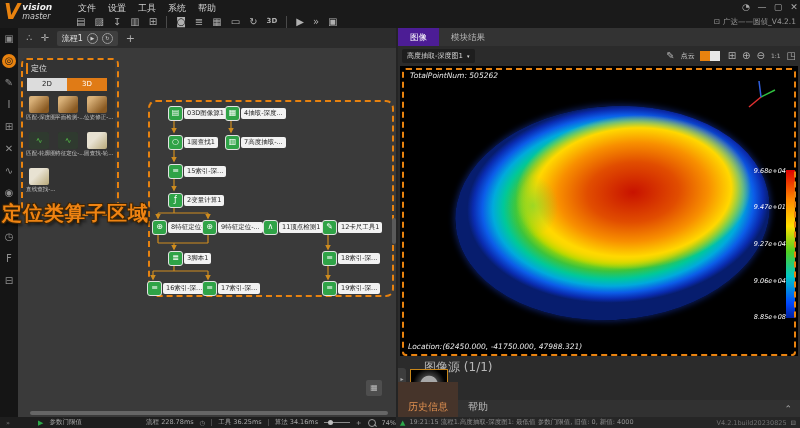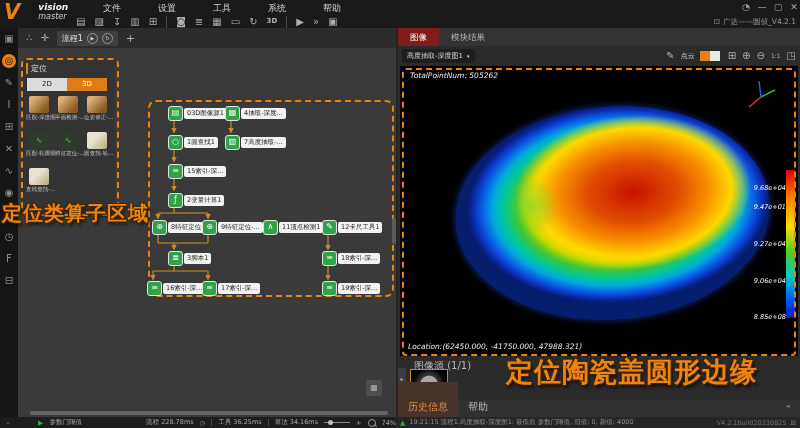--- a/index.html
+++ b/index.html
@@ -4,21 +4,21 @@
 <style>
   html,body{margin:0;padding:0;background:#0c0c0c;}
   .app{position:relative;width:800px;height:428px;background:#242424;overflow:hidden;
        font-family:"DejaVu Sans","Liberation Sans",sans-serif;color:#c8c8c8;}
   .ab{position:absolute;}
   .row{display:flex;align-items:center;}
   .ic{color:#b0b0b0;font-size:10px;line-height:1;text-align:center;}
   .sep{width:1px;height:12px;background:#4a4a4a;}
   
   .titlebar{left:0;top:0;width:800px;height:28px;background:#1a1a1a;}
-  .menu{font-size:9px;color:#cfcfcf;padding:0 6px;cursor:default;margin-left:25px;}
+  .menu{font-size:9px;color:#cfcfcf;padding:0 6px;cursor:default;}
   .winbtn{font-size:9px;color:#aaa;width:16px;text-align:center;}
   .logo-v{color:#e8820f;font-size:21px;font-weight:bold;font-style:italic;line-height:1;}
   .logo-txt{font-style:italic;color:#f2f2f2;font-weight:bold;font-size:9px;line-height:1.1;}
   .logo-txt small{display:block;color:#cfcfcf;font-weight:normal;font-size:8px;}
   
   .strip{left:0;top:28px;width:18px;height:389px;background:#151515;}
   .strip .ic{width:18px;height:22px;line-height:22px;font-size:10px;color:#8f8f8f;}
   .strip .active{color:#1a1a1a;}
   .strip .active b{display:inline-block;width:14px;height:14px;line-height:14px;border-radius:50%;
       background:#e8820f;font-weight:normal;}
@@ -45,21 +45,21 @@
   .node{position:absolute;display:flex;align-items:center;}
   .nico{width:13px;height:13px;background:#2fa347;border:1px solid #e2e2e2;border-radius:3px;color:#fff;
       font-size:8px;line-height:12px;text-align:center;flex:none;}
   .npill{background:#f2f2f2;color:#1d1d1d;font-size:6.5px;height:11px;line-height:11px;
       padding:0 3px;border-radius:2px;margin-left:1px;white-space:nowrap;}
   .ann{position:absolute;font-weight:bold;color:#ef8312;letter-spacing:1px;white-space:nowrap;
       text-shadow:1px 1px 0 #3c2506,-1px -1px 0 #3c2506,1px -1px 0 #3c2506,-1px 1px 0 #3c2506,2px 3px 3px rgba(0,0,0,.65);}
   
   .rpanel{left:398px;top:28px;width:402px;height:389px;background:#2b2b2b;}
   .rtab{height:18px;line-height:18px;font-size:8.5px;padding:0 12px;color:#b5b5b5;}
-  .rtab.on{background:#7f1d1d;color:#fff;}
+  .rtab.on{background:#4c1d95;color:#fff;}
   .ddown{background:#1e1e1e;height:14px;line-height:14px;font-size:7px;color:#d8d8d8;
       padding:0 5px;border-radius:2px;display:flex;gap:4px;align-items:center;}
   .viewer{left:400px;top:66px;width:398px;height:290px;background:#000;}
   .vtext{font-style:italic;font-size:7.5px;color:#eaeaea;white-space:nowrap;}
   .disc{border-radius:50%;transform:rotate(-4deg);
     background:
       radial-gradient(closest-side at 25% 44%, rgba(70,215,70,.5), rgba(70,215,70,0) 32%),
       radial-gradient(ellipse 52% 50% at 57% 41%, #c81200 0%, #e14d00 28%, #f88f00 46%, #ffd800 60%, rgba(255,216,0,0) 72%),
       radial-gradient(closest-side at 52% 46%, #ffd800 50%, #a8d800 60%, #3cc43c 68%, #00c89a 76%, #00aadc 83%, #0c5ce8 90%, #0a2cb0 96%, #071d6e 100%);
     box-shadow:0 0 6px 1px rgba(30,70,220,.45);}
@@ -80,21 +80,21 @@
   .knob{width:5px;height:5px;border-radius:50%;background:#bdbdbd;position:absolute;top:-2px;left:4px;}
 </style>
 </head>
 <body>
 
 <div class="app">
 
   <div class="ab titlebar"></div>
   <div class="ab row" style="left:4px;top:2px;">
     <span class="logo-v">V</span>
-    <span class="logo-txt" style="margin-left:18px;">
+    <span class="logo-txt" style="margin-left:2px;">
       <span>vision</span>
       <small>master</small>
     </span>
   </div>
   <div class="ab row" style="left:72px;top:2px;height:12px;">
     <span class="menu">文件</span>
     <span class="menu">设置</span>
     <span class="menu">工具</span>
     <span class="menu">系统</span>
     <span class="menu">帮助</span>
@@ -316,34 +316,33 @@
   <div class="ab disc" style="left:455px;top:106px;width:315px;height:214px;"></div>
   <div class="ab vtext" style="left:410px;top:71px;">TotalPointNum: 505262</div>
   <svg class="ab" style="left:742px;top:76px;" width="38" height="38">
     <g stroke-width="1.5" fill="none">
       <path d="M19,21 L7,31" stroke="#e03030"></path>
       <path d="M19,21 L33,14" stroke="#30c040"></path>
       <path d="M19,21 L17,5" stroke="#3060e0"></path>
     </g>
   </svg>
   <div class="ab cbar" style="left:786px;top:170px;"></div>
-  <div class="clab" style="top:184px;">9.68e+04</div>
+  <div class="clab" style="top:167px;">9.68e+04</div>
   <div class="clab" style="top:203px;">9.47e+01</div>
   <div class="clab" style="top:240px;">9.27e+04</div>
   <div class="clab" style="top:277px;">9.06e+04</div>
   <div class="clab" style="top:313px;">8.85e+08</div>
   <div class="ab vtext" style="left:408px;top:342px;">Location:(62450.000, -41750.000, 47988.321)</div>
   <div class="ab dash" style="left:402px;top:68px;width:390px;height:284px;pointer-events:none;border-radius:4px;"></div>
 
   <div class="ab" style="left:398px;top:356px;width:402px;height:44px;background:#2b2b2b;"></div>
   <div class="ab" style="left:398px;top:368px;width:8px;height:22px;background:#3d3d3d;color:#aaa;font-size:6px;line-height:22px;text-align:center;border-radius:0 3px 3px 0;">▸</div>
-  <div class="ab" style="left:414px;top:359px;font-size:10px;color:#b8b8b8;">图像源 (1/1)</div>
+  <div class="ab" style="left:424px;top:359px;font-size:12px;color:#b8b8b8;">图像源 (1/1)</div>
   <div class="ab" style="left:410px;top:369px;width:36px;height:29px;background:radial-gradient(circle at 50% 50%, #a8a8a8 36%, #3a3a3a 40%, #000 70%);border:1px solid #c8861a;"></div>
 
-  <div class="ann" style="left:506px;top:354px;font-size:27px;">定位陶瓷盖圆形边缘</div>
 
   <div class="ab row" style="left:398px;top:400px;width:402px;height:17px;background:#313131;">
     <span class="ltab on">历史信息</span>
     <span class="ltab">帮助</span>
     <span style="margin-left:auto;margin-right:8px;font-size:9px;color:#aaa;">⌃</span>
   </div>
 
   <div class="ab statusbar">
     <span style="color:#7a7a7a;">»</span>
     <span style="color:#2da84a;margin-left:22px;font-size:7px;">▶</span>

